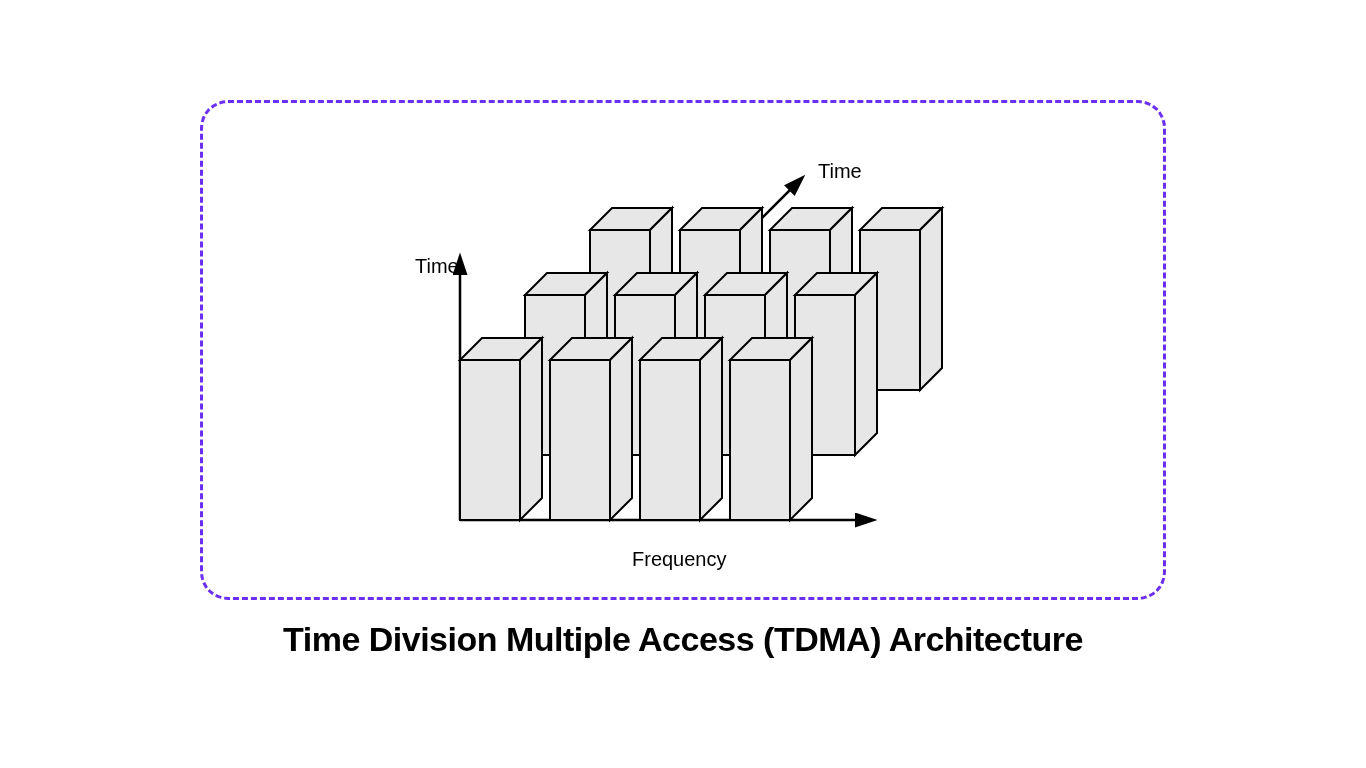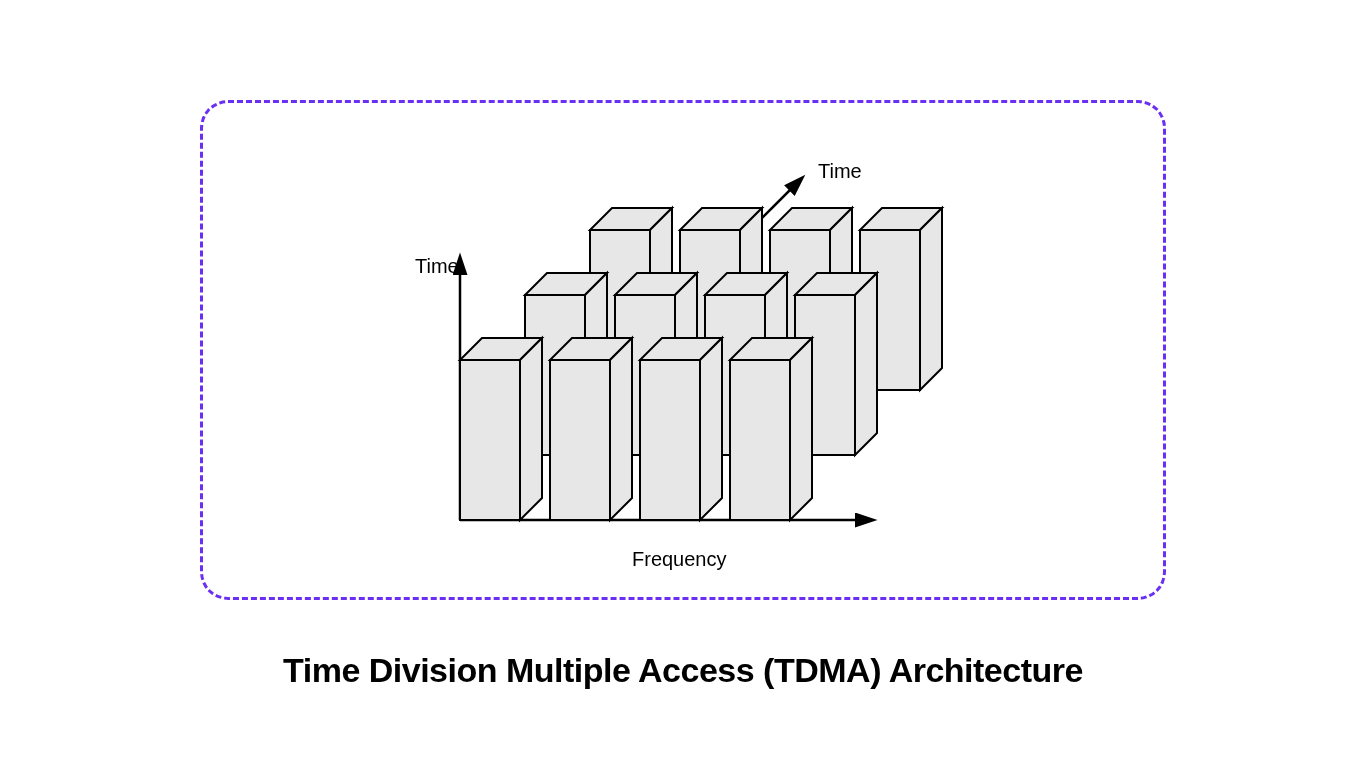--- a/index.html
+++ b/index.html
@@ -36,21 +36,20 @@
   .caption {
     position: absolute;
     left: 0;
     top: 620px;
     width: 1366px;
     text-align: center;
     font-size: 34px;
     font-weight: 800;
     color: #000;
     letter-spacing: -0.5px;
-    margin-top: 31px;
   }
 </style>
 </head>
 <body>
 
 <div class="frame"></div>
 
 <div class="diagram">
   <svg viewBox="0 0 560 420">
 

